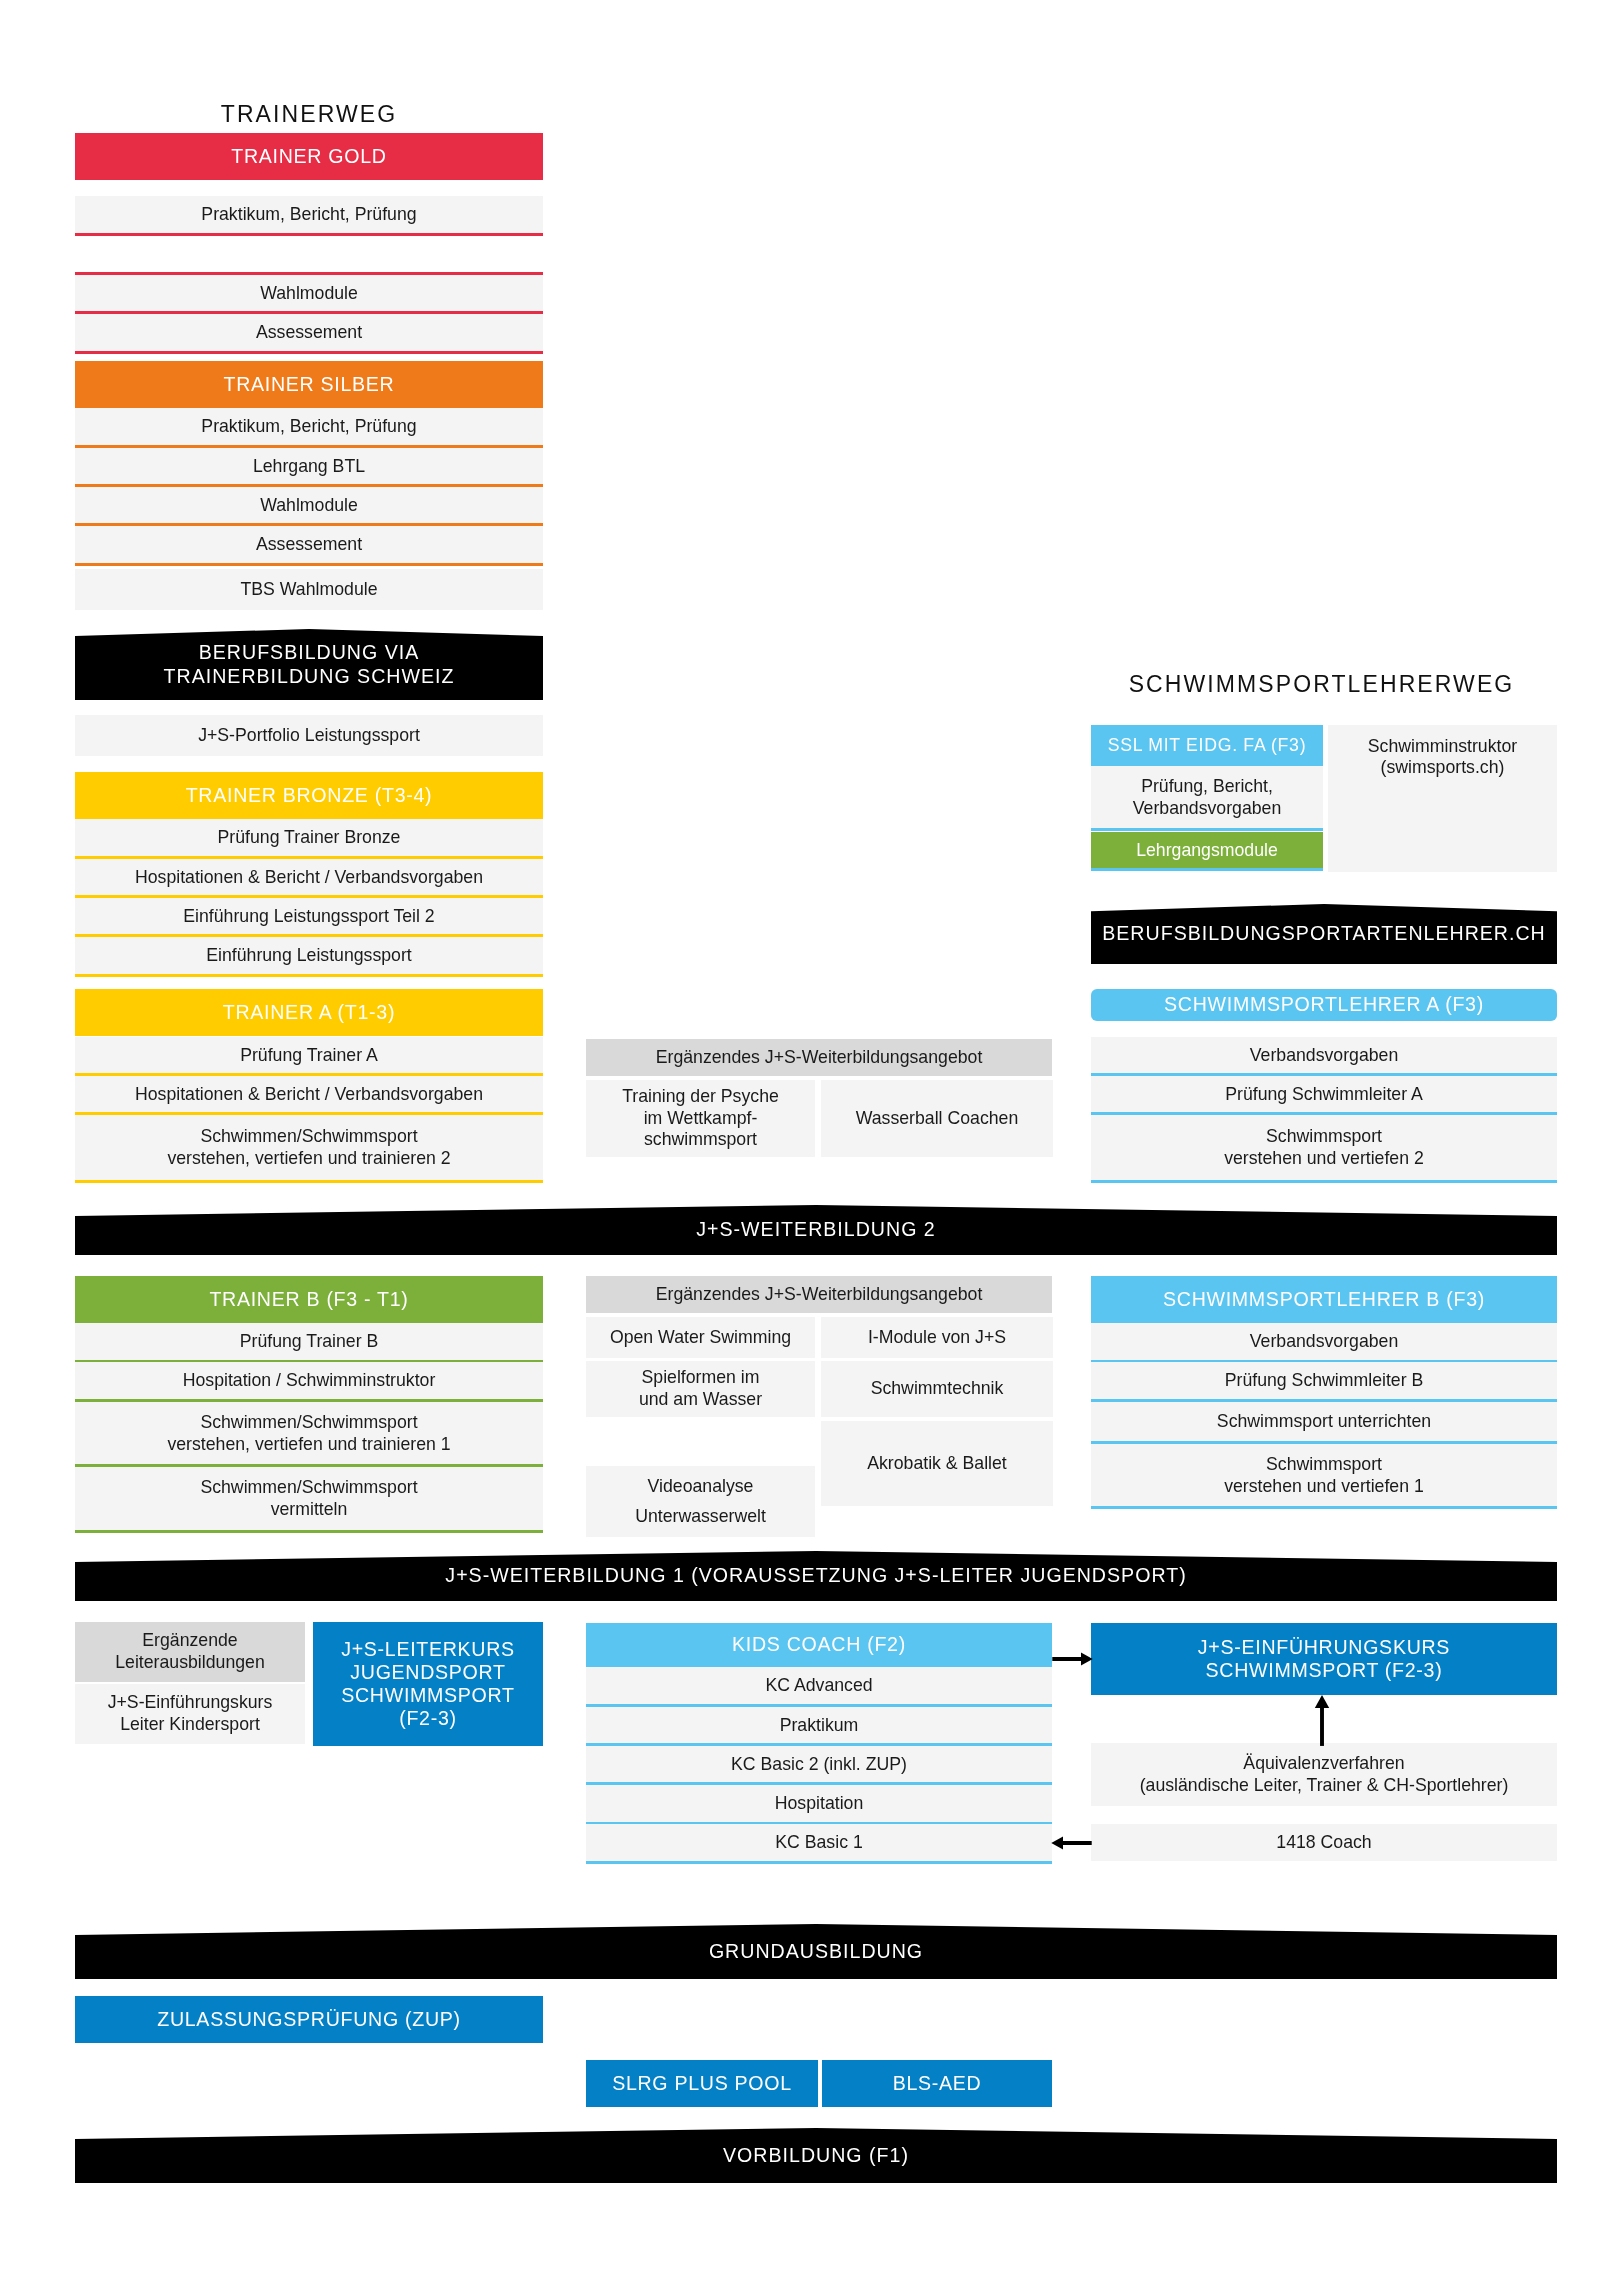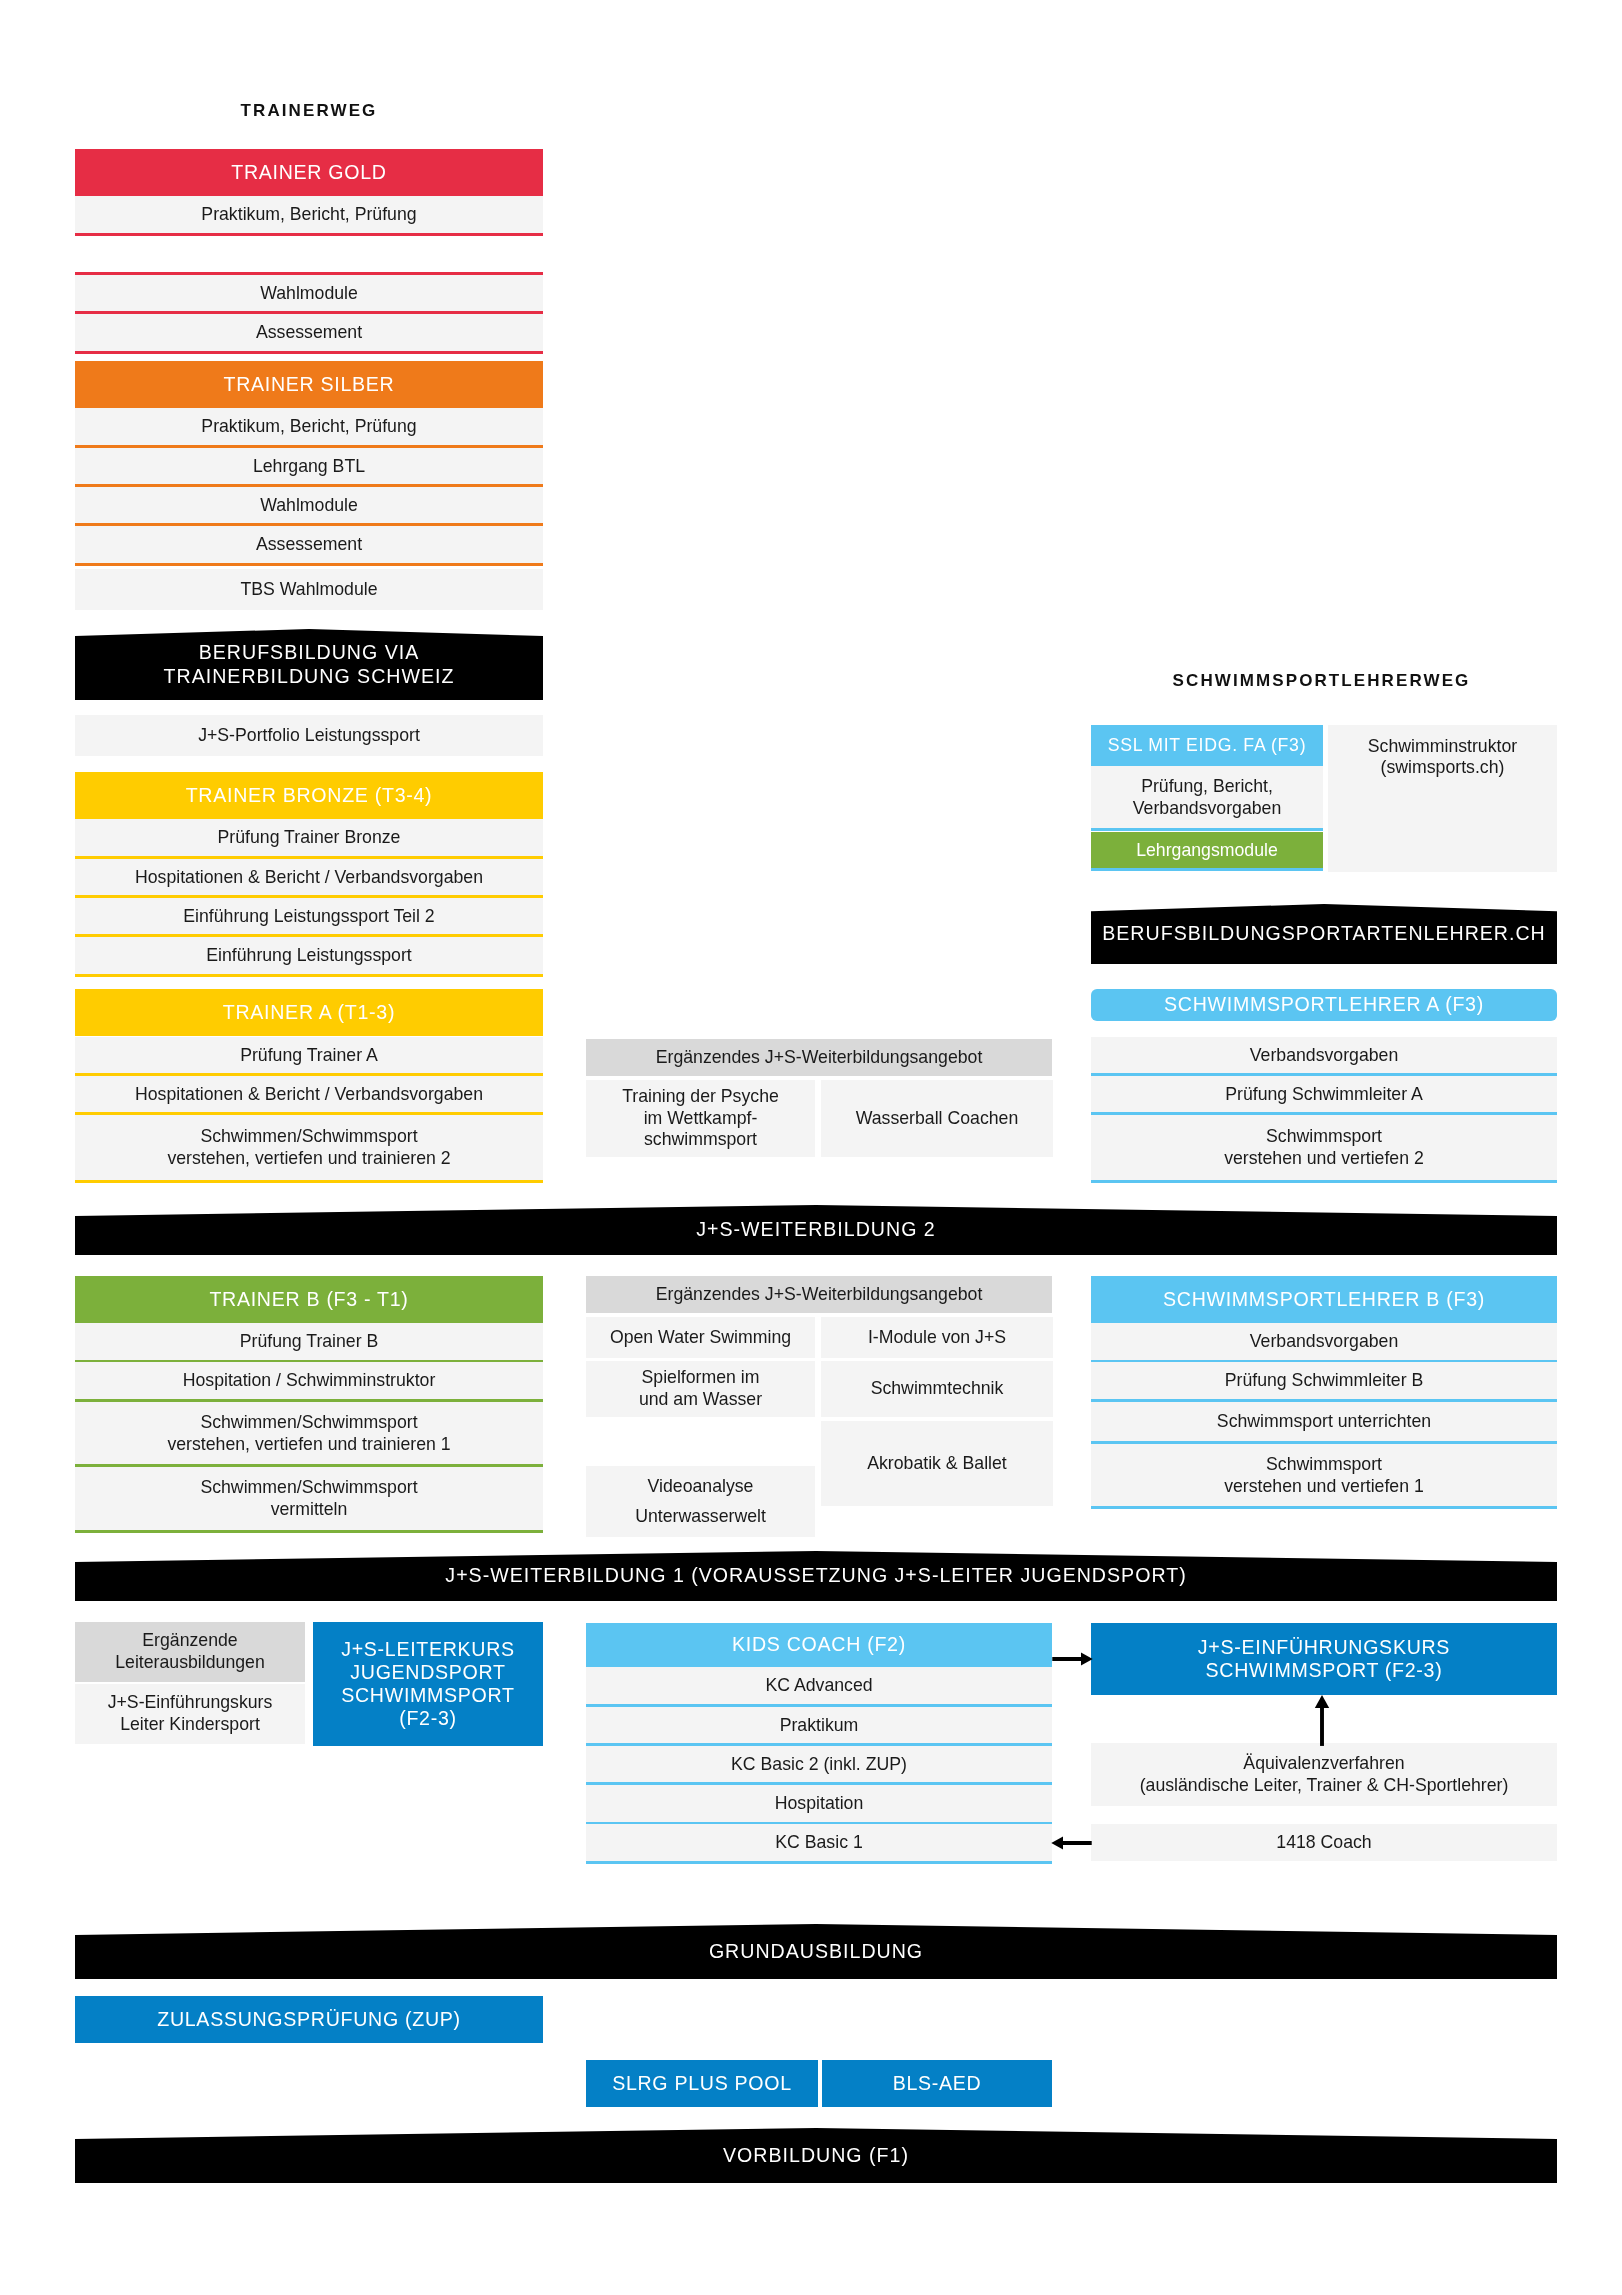--- a/index.html
+++ b/index.html
@@ -10,21 +10,21 @@
     color:#1a1a1a;
     -webkit-font-smoothing:antialiased;
   }
   .canvas{position:absolute;left:0;top:0;width:1623px;height:2295px;}
 
   
   .abs{position:absolute;box-sizing:border-box;}
 
   
   .colhead{
-    font-size:17px;letter-spacing:2.1px;font-weight:700;
+    font-size:23px;letter-spacing:2.1px;font-weight:400;
     text-align:center;color:#111;
     text-transform:uppercase;
   }
 
   
   .hdr{
     display:flex;align-items:center;justify-content:center;
     text-align:center;color:#ffffff;font-size:19.6px;letter-spacing:0.7px;
     text-transform:uppercase;line-height:1.18;padding:0 5.2px;
   }
@@ -47,21 +47,21 @@
   .arrow{position:absolute;}
 </style>
 </head>
 <body>
 
 <div class="canvas">
 
   <div class="abs colhead" style="left:75px;top:101px;width:468px;">TRAINERWEG</div>
   <div class="abs colhead" style="left:1086px;top:671px;width:471px;">SCHWIMMSPORTLEHRERWEG</div>
 
-  <div class="abs hdr" style="left:75px;top:149px;width:468px;height:47px;background:#e62d45;text-align:center;">TRAINER GOLD</div>
+  <div class="abs hdr" style="left:75px;top:133px;width:468px;height:47px;background:#e62d45;text-align:center;">TRAINER GOLD</div>
   <div class="abs cell" style="left:75px;top:196px;width:468px;height:37px;">Praktikum, Bericht, Prüfung</div>
   <div class="abs" style="left:75px;top:233px;width:468px;height:2.6px;background:#e62d45;"></div>
   <div class="abs" style="left:75px;top:272px;width:468px;height:2.6px;background:#e62d45;"></div>
   <div class="abs cell" style="left:75px;top:275px;width:468px;height:37px;">Wahlmodule</div>
   <div class="abs" style="left:75px;top:311px;width:468px;height:2.6px;background:#e62d45;"></div>
   <div class="abs cell" style="left:75px;top:314px;width:468px;height:37px;">Assessement</div>
   <div class="abs" style="left:75px;top:351px;width:468px;height:2.6px;background:#e62d45;"></div>
 
   <div class="abs hdr" style="left:75px;top:361px;width:468px;height:47px;background:#ef7a1a;">TRAINER SILBER</div>
   <div class="abs cell" style="left:75px;top:408px;width:468px;height:37px;">Praktikum, Bericht, Prüfung</div>

